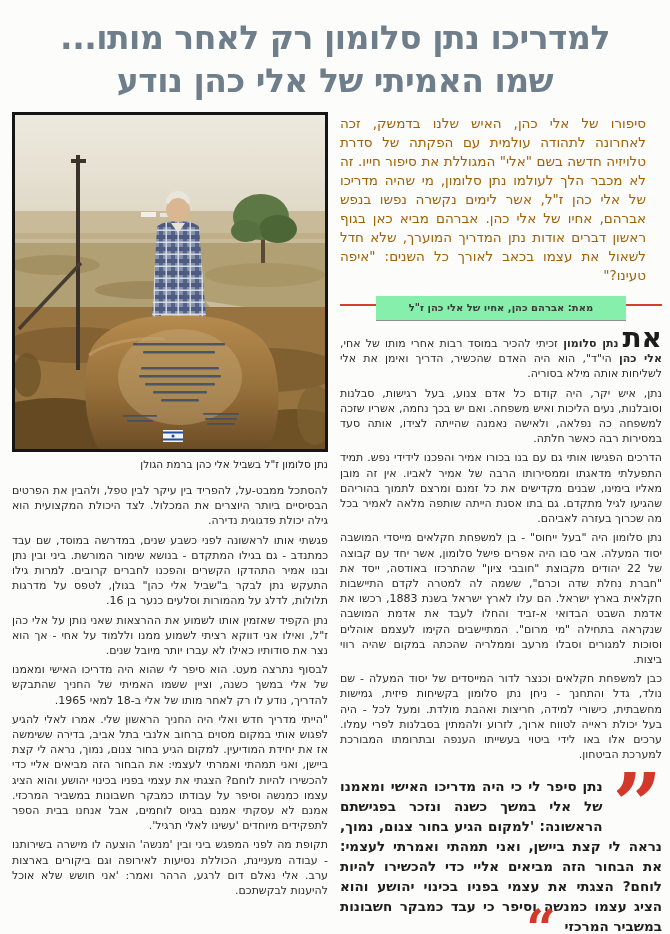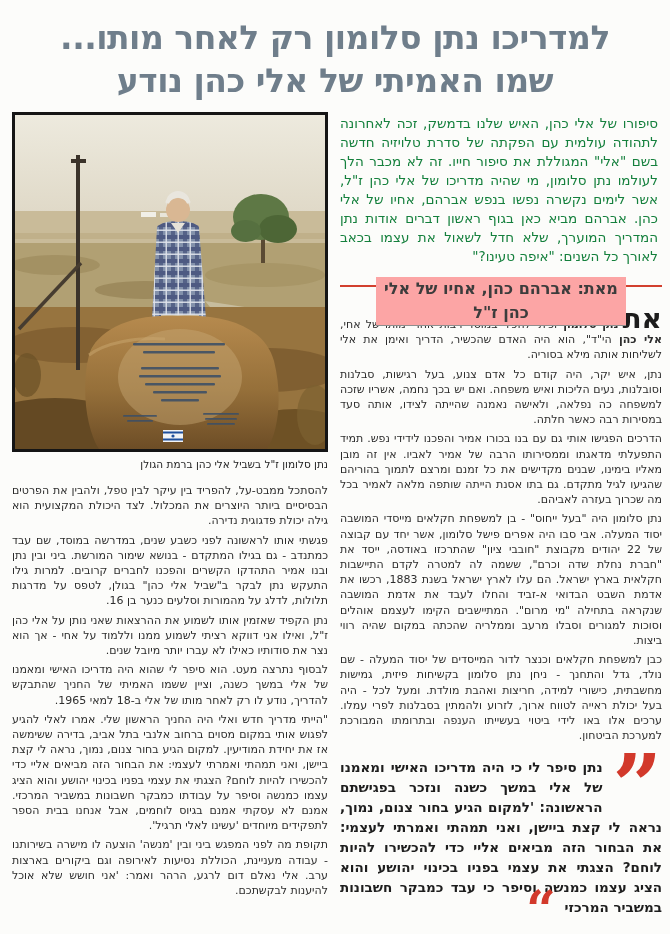--- a/index.html
+++ b/index.html
@@ -26,31 +26,31 @@
   }
   .headline span{display:block;}
   .columns{display:flex;gap:12px;align-items:flex-start;}
   .col-right{width:322px;flex:0 0 322px;}
   .col-left{width:316px;flex:0 0 316px;}
 
   
   .intro{
     font-size:13.5px;line-height:19px;
     text-align:justify;
-    margin:2px 4px 10px 0;
-    color:#15803d;
+    margin:2px 16px 10px 0;
+    color:#a16207;
   }
   .byline-bar{position:relative;height:27px;margin:0 0 8px 0;}
   .byline-rule{position:absolute;top:9px;right:0;left:0;height:2px;background:#d2402e;}
   .byline-box{
     position:absolute;top:1px;right:36px;left:36px;
-    background:#fca5a5;
+    background:#86efac;
     border-bottom:1px solid #8f8f8f;
     text-align:center;
-    font-weight:bold;font-size:16px;line-height:24px;
+    font-weight:bold;font-size:10px;line-height:24px;
     color:#3c3c3c;
   }
   .body-p{
     font-size:11px;line-height:15.2px;
     text-align:justify;
     margin:0 0 4px 0;
   }
   .lead-word{font-size:28px;font-weight:bold;line-height:15px;margin-left:4px;color:#1c1c1c;}
   .bold-name{font-weight:bold;}
 

